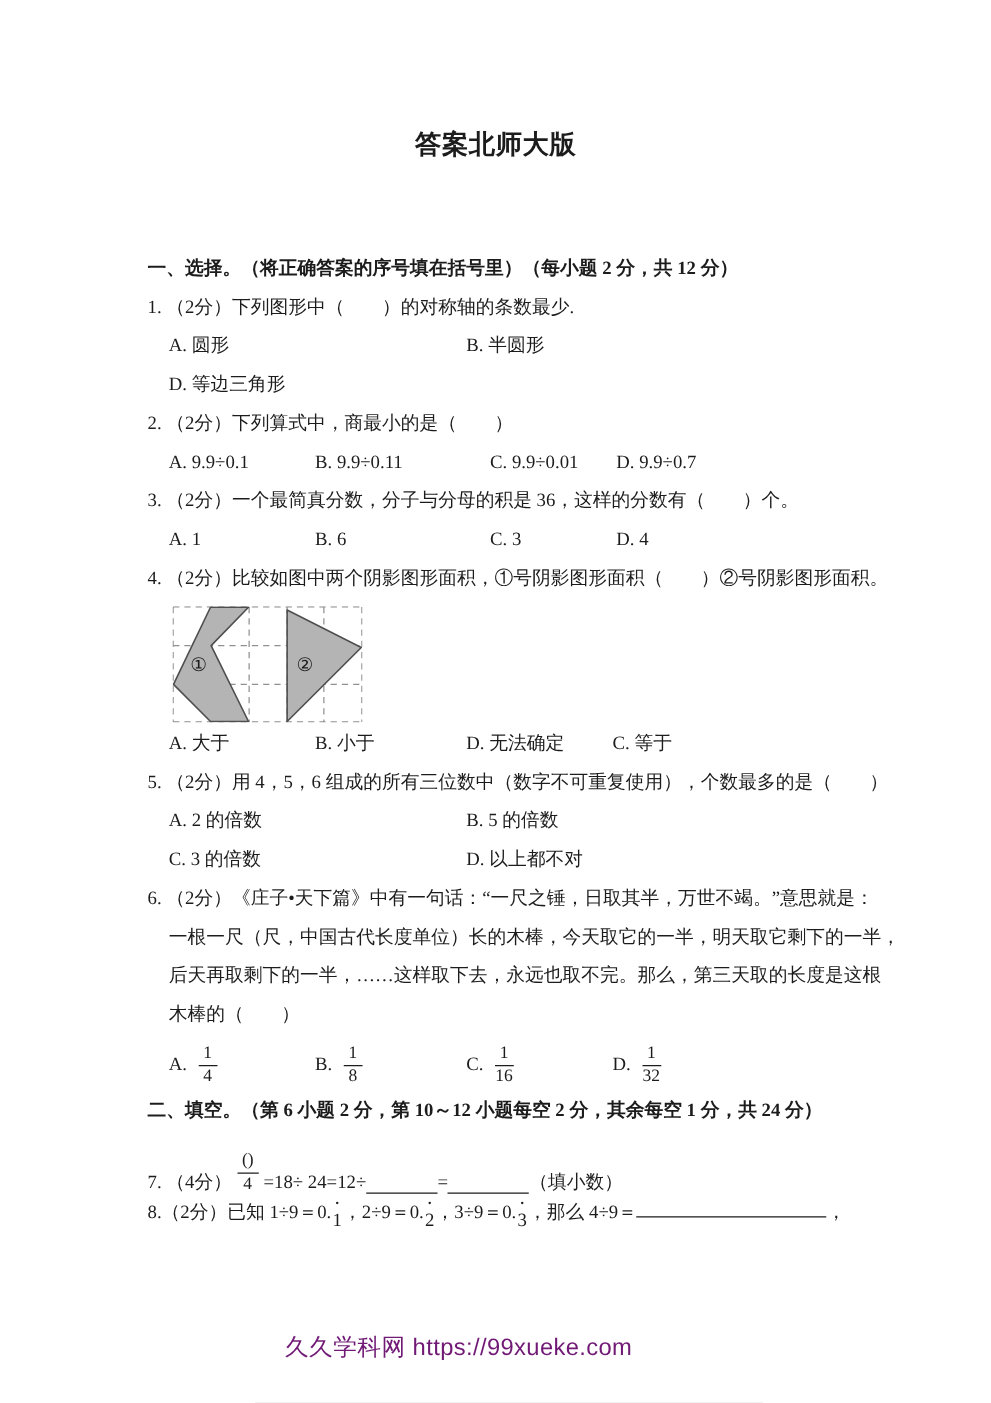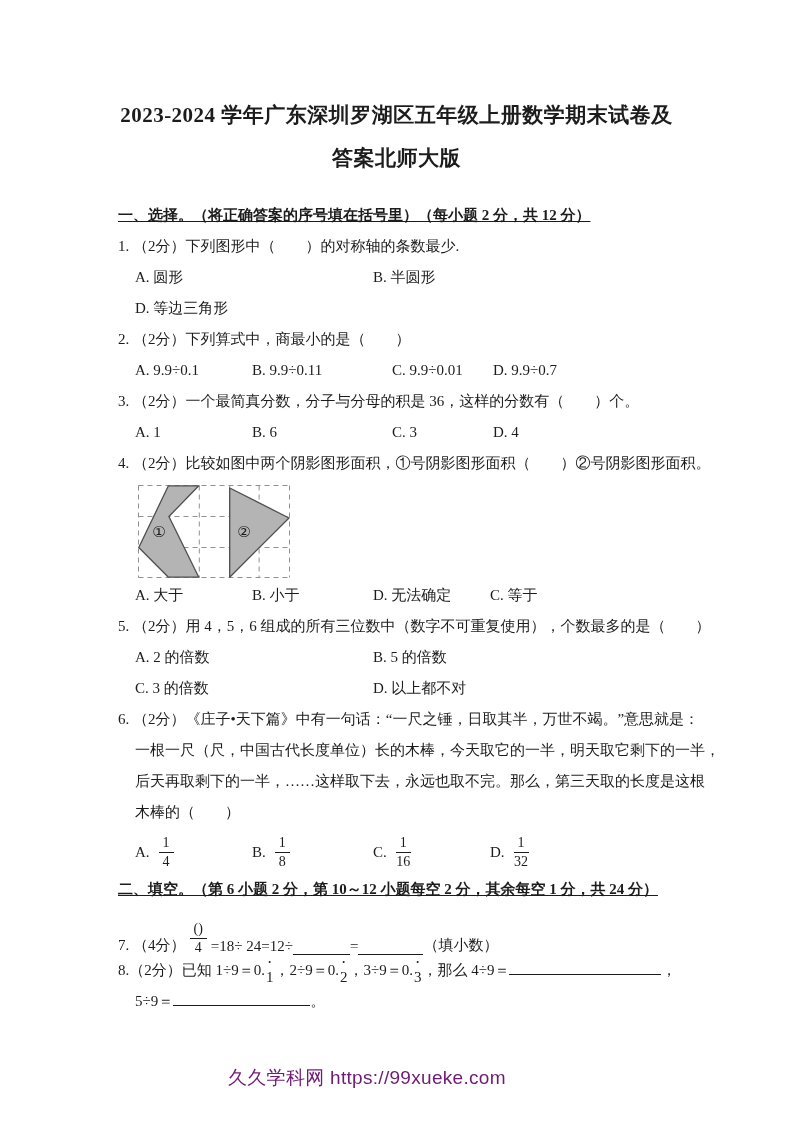--- a/index.html
+++ b/index.html
@@ -17,21 +17,21 @@
     text-align:center;
     font-size:21px;font-weight:bold;
     line-height:43px;
     letter-spacing:0.5px;
   }
   .content{
     position:absolute;left:118px;top:200px;width:575px;
     font-size:15px;
   }
   .ln{line-height:31px;white-space:nowrap;}
-  .bold{font-weight:bold;text-decoration:underline;}
+  .bold{font-weight:bold;}
   .indent{padding-left:17px;}
   .opt2{display:grid;grid-template-columns:238px 1fr;padding-left:17px;line-height:31px;white-space:nowrap;}
   .opt4a{display:grid;grid-template-columns:117px 140px 101px 1fr;padding-left:17px;line-height:31px;white-space:nowrap;}
   .opt4b{display:grid;grid-template-columns:117px 121px 117px 1fr;padding-left:17px;line-height:31px;white-space:nowrap;}
   .optfrac{display:grid;grid-template-columns:117px 121px 117px 1fr;padding-left:17px;align-items:center;height:44px;margin-top:2px;white-space:nowrap;}
   .optfrac .cell{display:flex;align-items:center;gap:9px;}
   .frac{display:inline-block;vertical-align:middle;text-align:center;line-height:1.1;font-size:14px;}
   .frac .num{display:block;padding:0 4px 1px 4px;border-bottom:1px solid #1c1c1c;}
   .frac .den{display:block;padding-top:1px;}
   .figure-wrap{margin:6px 0 2px 20px;line-height:0;}
@@ -48,21 +48,20 @@
     font-size:19px;color:#701a75;letter-spacing:0.3px;
   }
   svg text{font-family:"DejaVu Sans","Liberation Sans",sans-serif;}
 </style>
 </head>
 <body>
 
 <div class="page">
 
   <div class="title">
-    <div>2023-2024 学年广东深圳罗湖区五年级上册数学期末试卷及</div>
     <div>答案北师大版</div>
   </div>
 
   <div class="content">
 
     <div class="ln bold">一、选择。（将正确答案的序号填在括号里）（每小题 2 分，共 12 分）</div>
 
     <div class="ln">1. （2分）下列图形中（　　）的对称轴的条数最少.</div>
     <div class="opt2">
       <span>A. 圆形</span>
@@ -175,21 +174,18 @@
       <span>=18÷ 24=12÷</span>
       <span class="blank" style="width:57px"></span>
       <span>=</span>
       <span class="blank" style="width:65px"></span>
       <span>（填小数）</span>
     </div>
 
     <div class="q8l">
       <span>8.（2分）已知 1÷9＝0.</span><span class="rep"><span class="d">˙</span><span class="g">1</span></span><span>，2÷9＝0.</span><span class="rep"><span class="d">˙</span><span class="g">2</span></span><span>，3÷9＝0.</span><span class="rep"><span class="d">˙</span><span class="g">3</span></span><span>，那么 4÷9＝</span><span class="blank" style="width:152px"></span><span>，</span>
     </div>
-    <div class="q8l indent">
-      <span>5÷9＝</span><span class="blank" style="width:137px"></span><span>。</span>
-    </div>
 
   </div>
 
   <div class="footer">久久学科网 https://99xueke.com</div>
 
 </div>
 
 </body></html>

